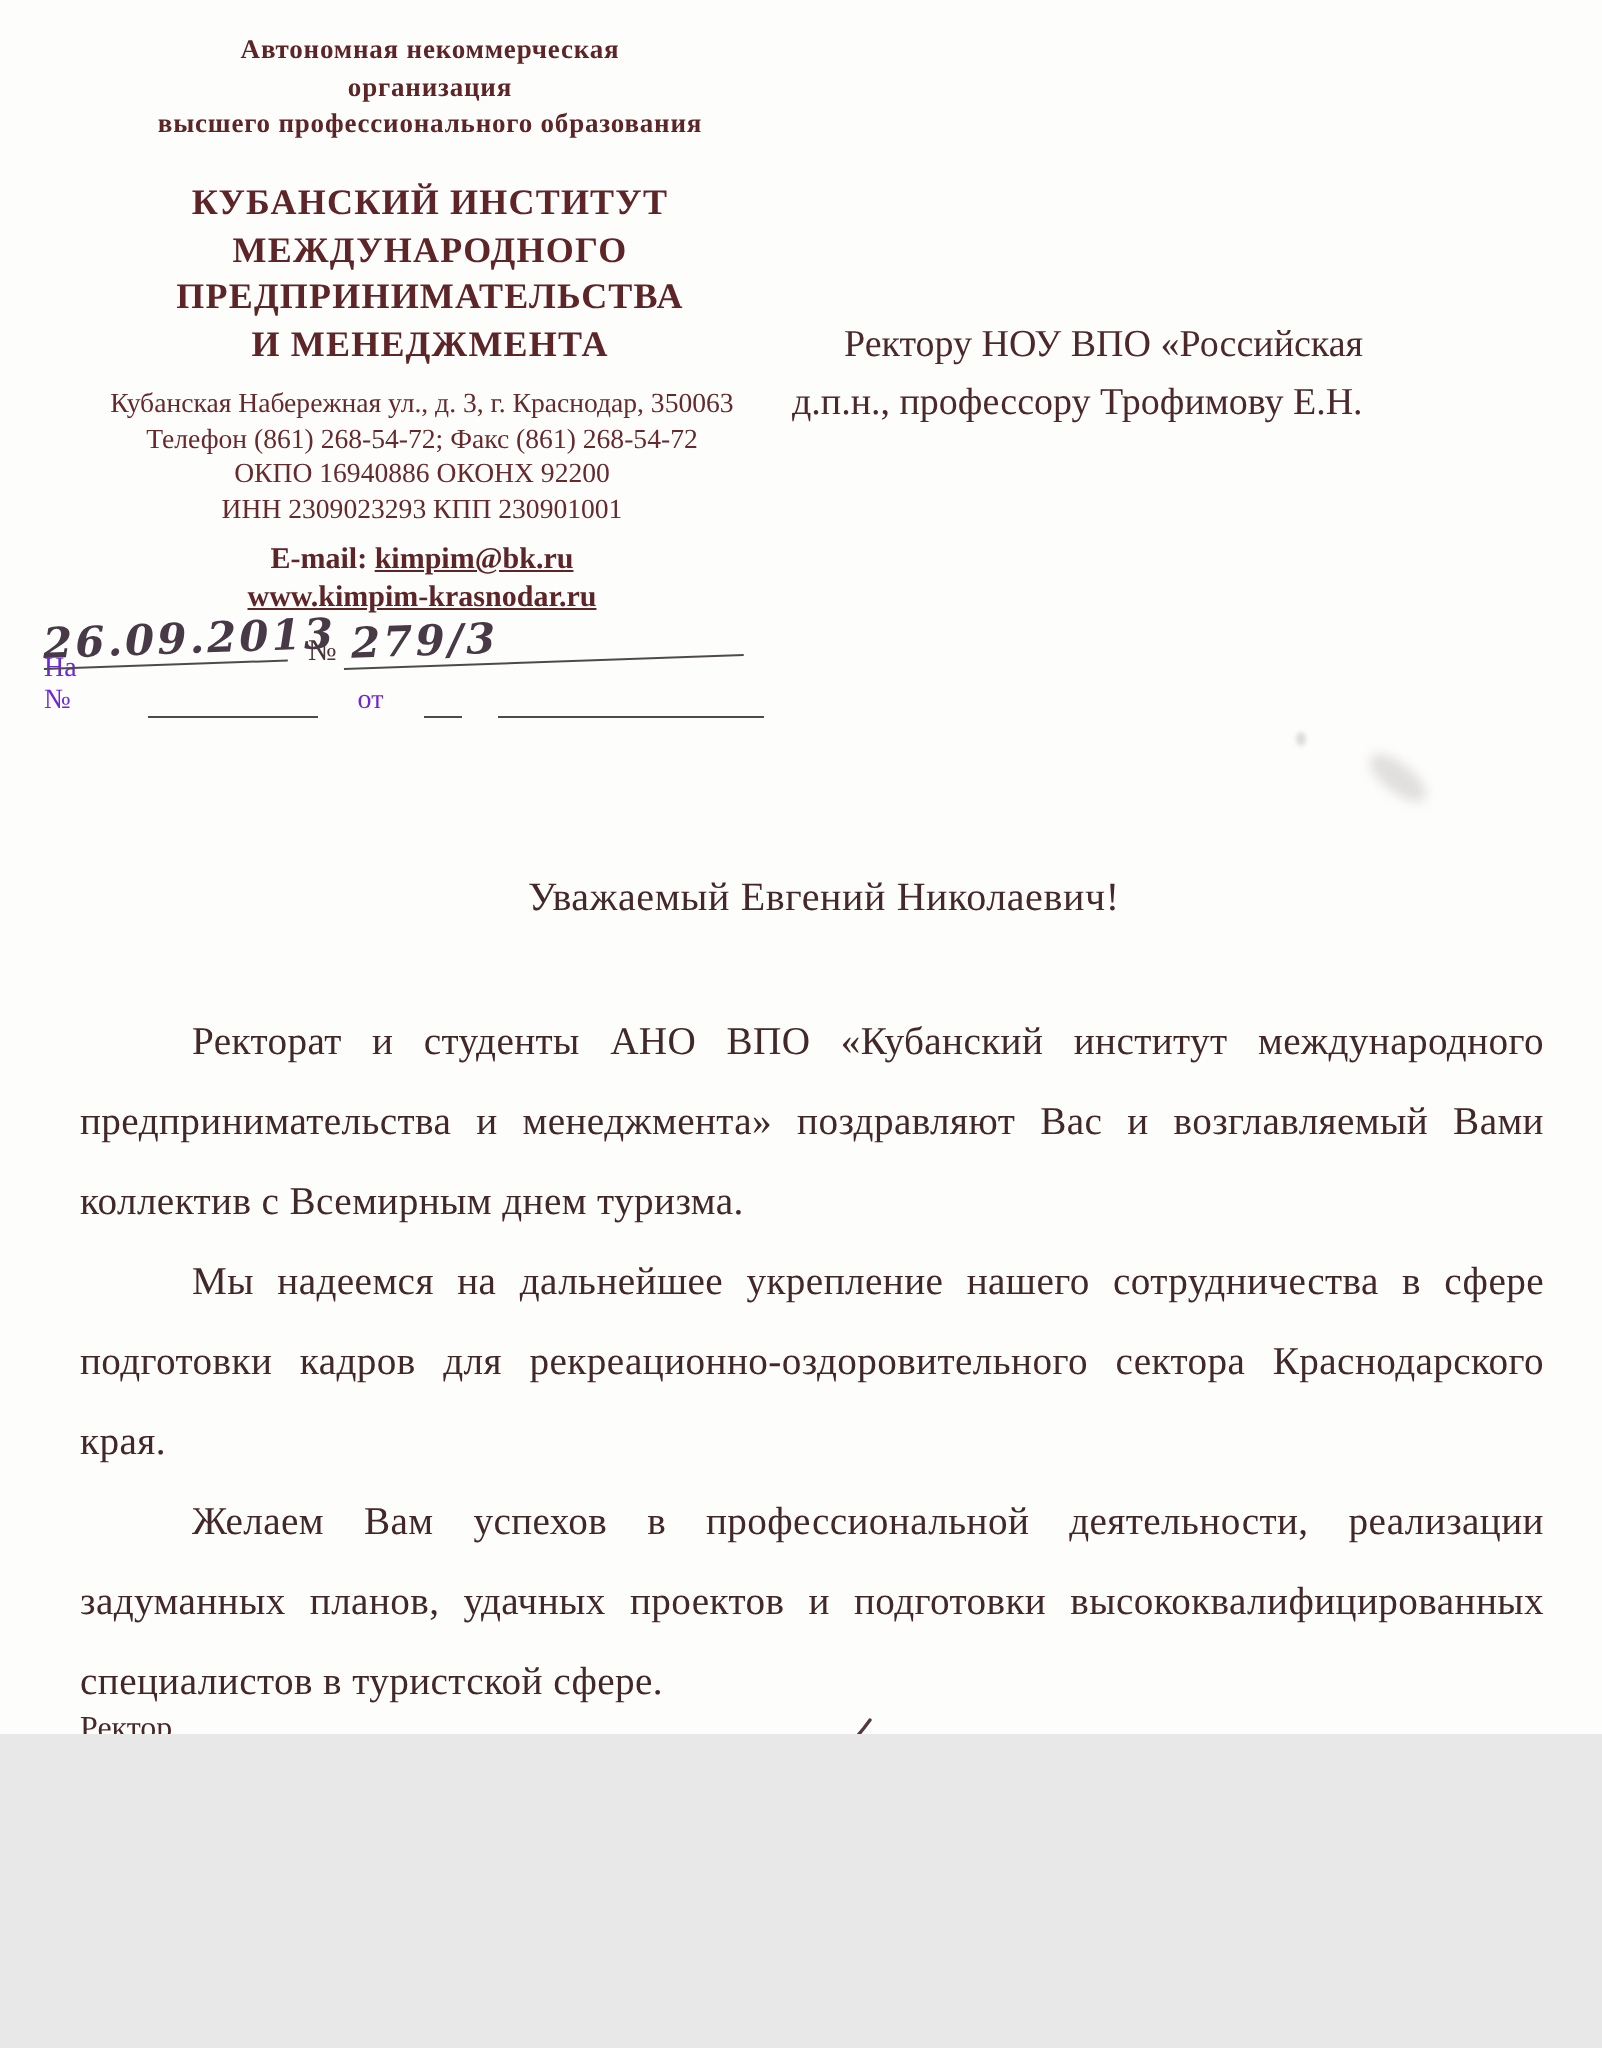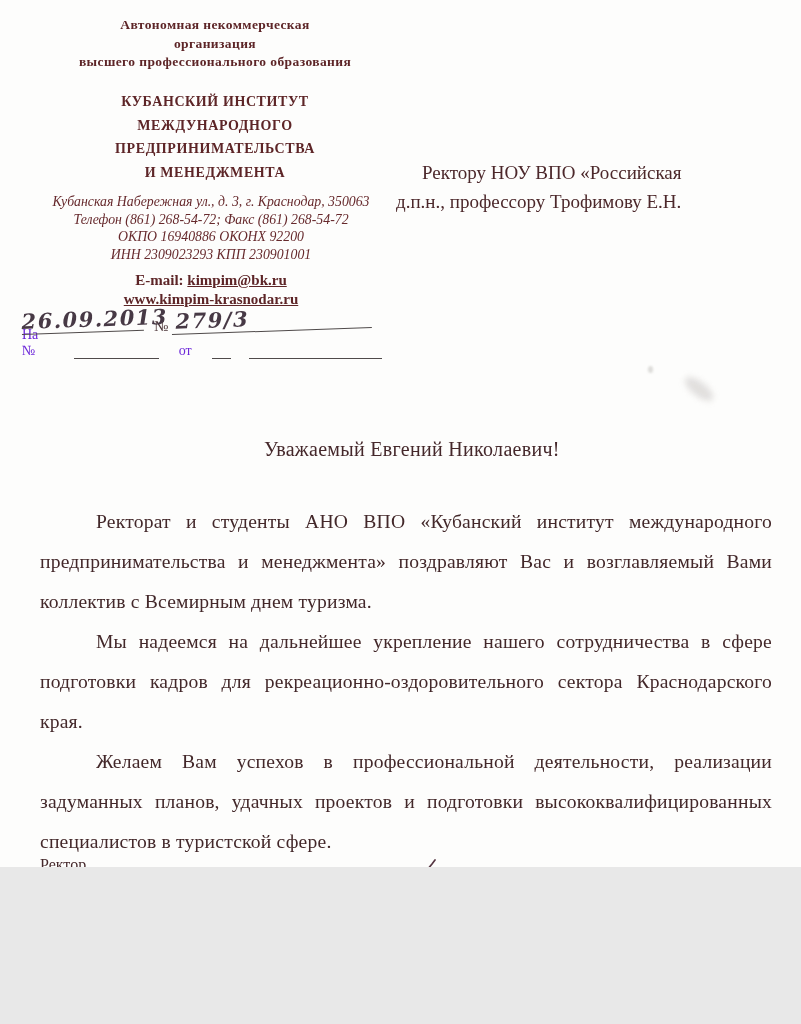--- a/index.html
+++ b/index.html
@@ -13,28 +13,27 @@
     color:#43282a;
   }
   
   .org-block{
     position:absolute;top:16px;left:28px;width:374px;
     text-align:center;font-weight:bold;font-size:13.5px;line-height:18.5px;
     color:#5d2527;letter-spacing:.4px;
   }
   .institute-block{
     position:absolute;top:90px;left:28px;width:374px;
-    text-align:center;font-weight:bold;font-size:14px;line-height:23.5px;
+    text-align:center;font-weight:bold;font-size:18px;line-height:23.5px;
     color:#5d2527;letter-spacing:.6px;
   }
   .address-block{
     position:absolute;top:193px;left:20px;width:382px;
     text-align:center;font-size:13.8px;line-height:17.5px;
     color:#66292c;
-    font-style:italic;
   }
   .email-block{
     position:absolute;top:271px;left:20px;width:382px;
     text-align:center;font-size:15px;line-height:19px;
     color:#5d2527;font-weight:bold;
   }
   .email-block .u{text-decoration:underline;}
   
   .ref-block{
     position:absolute;top:305px;left:22px;width:360px;

